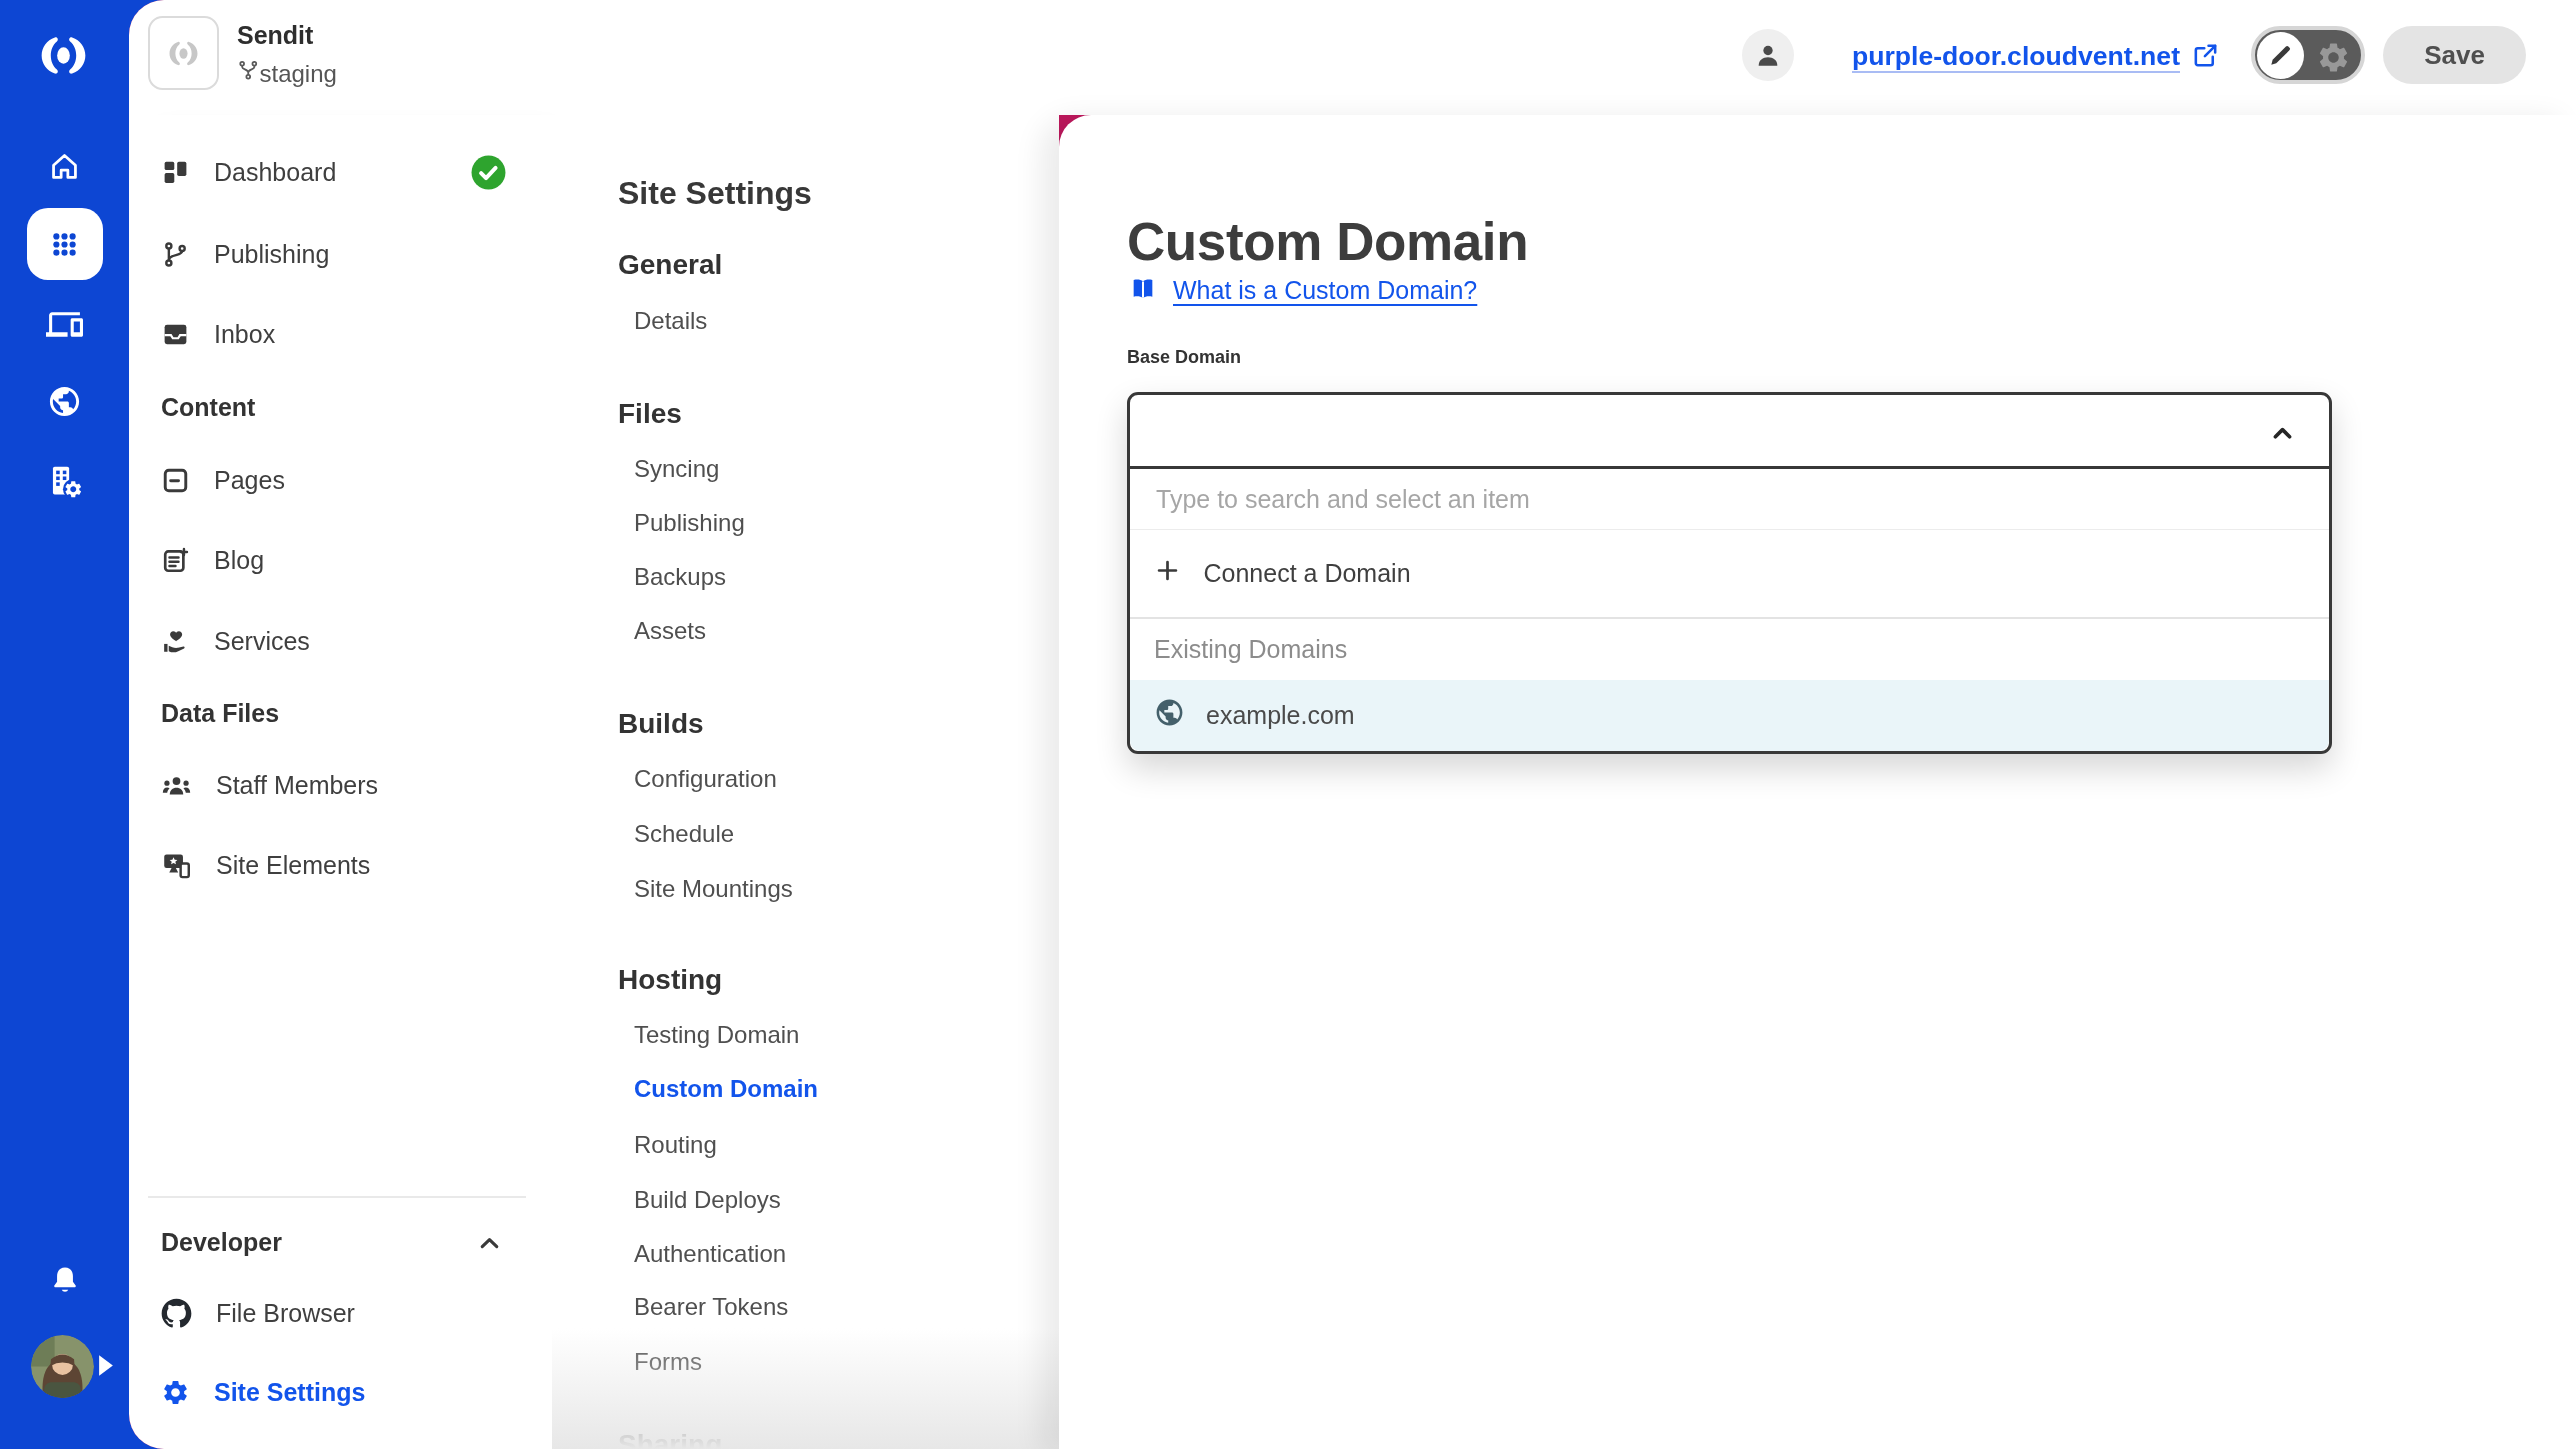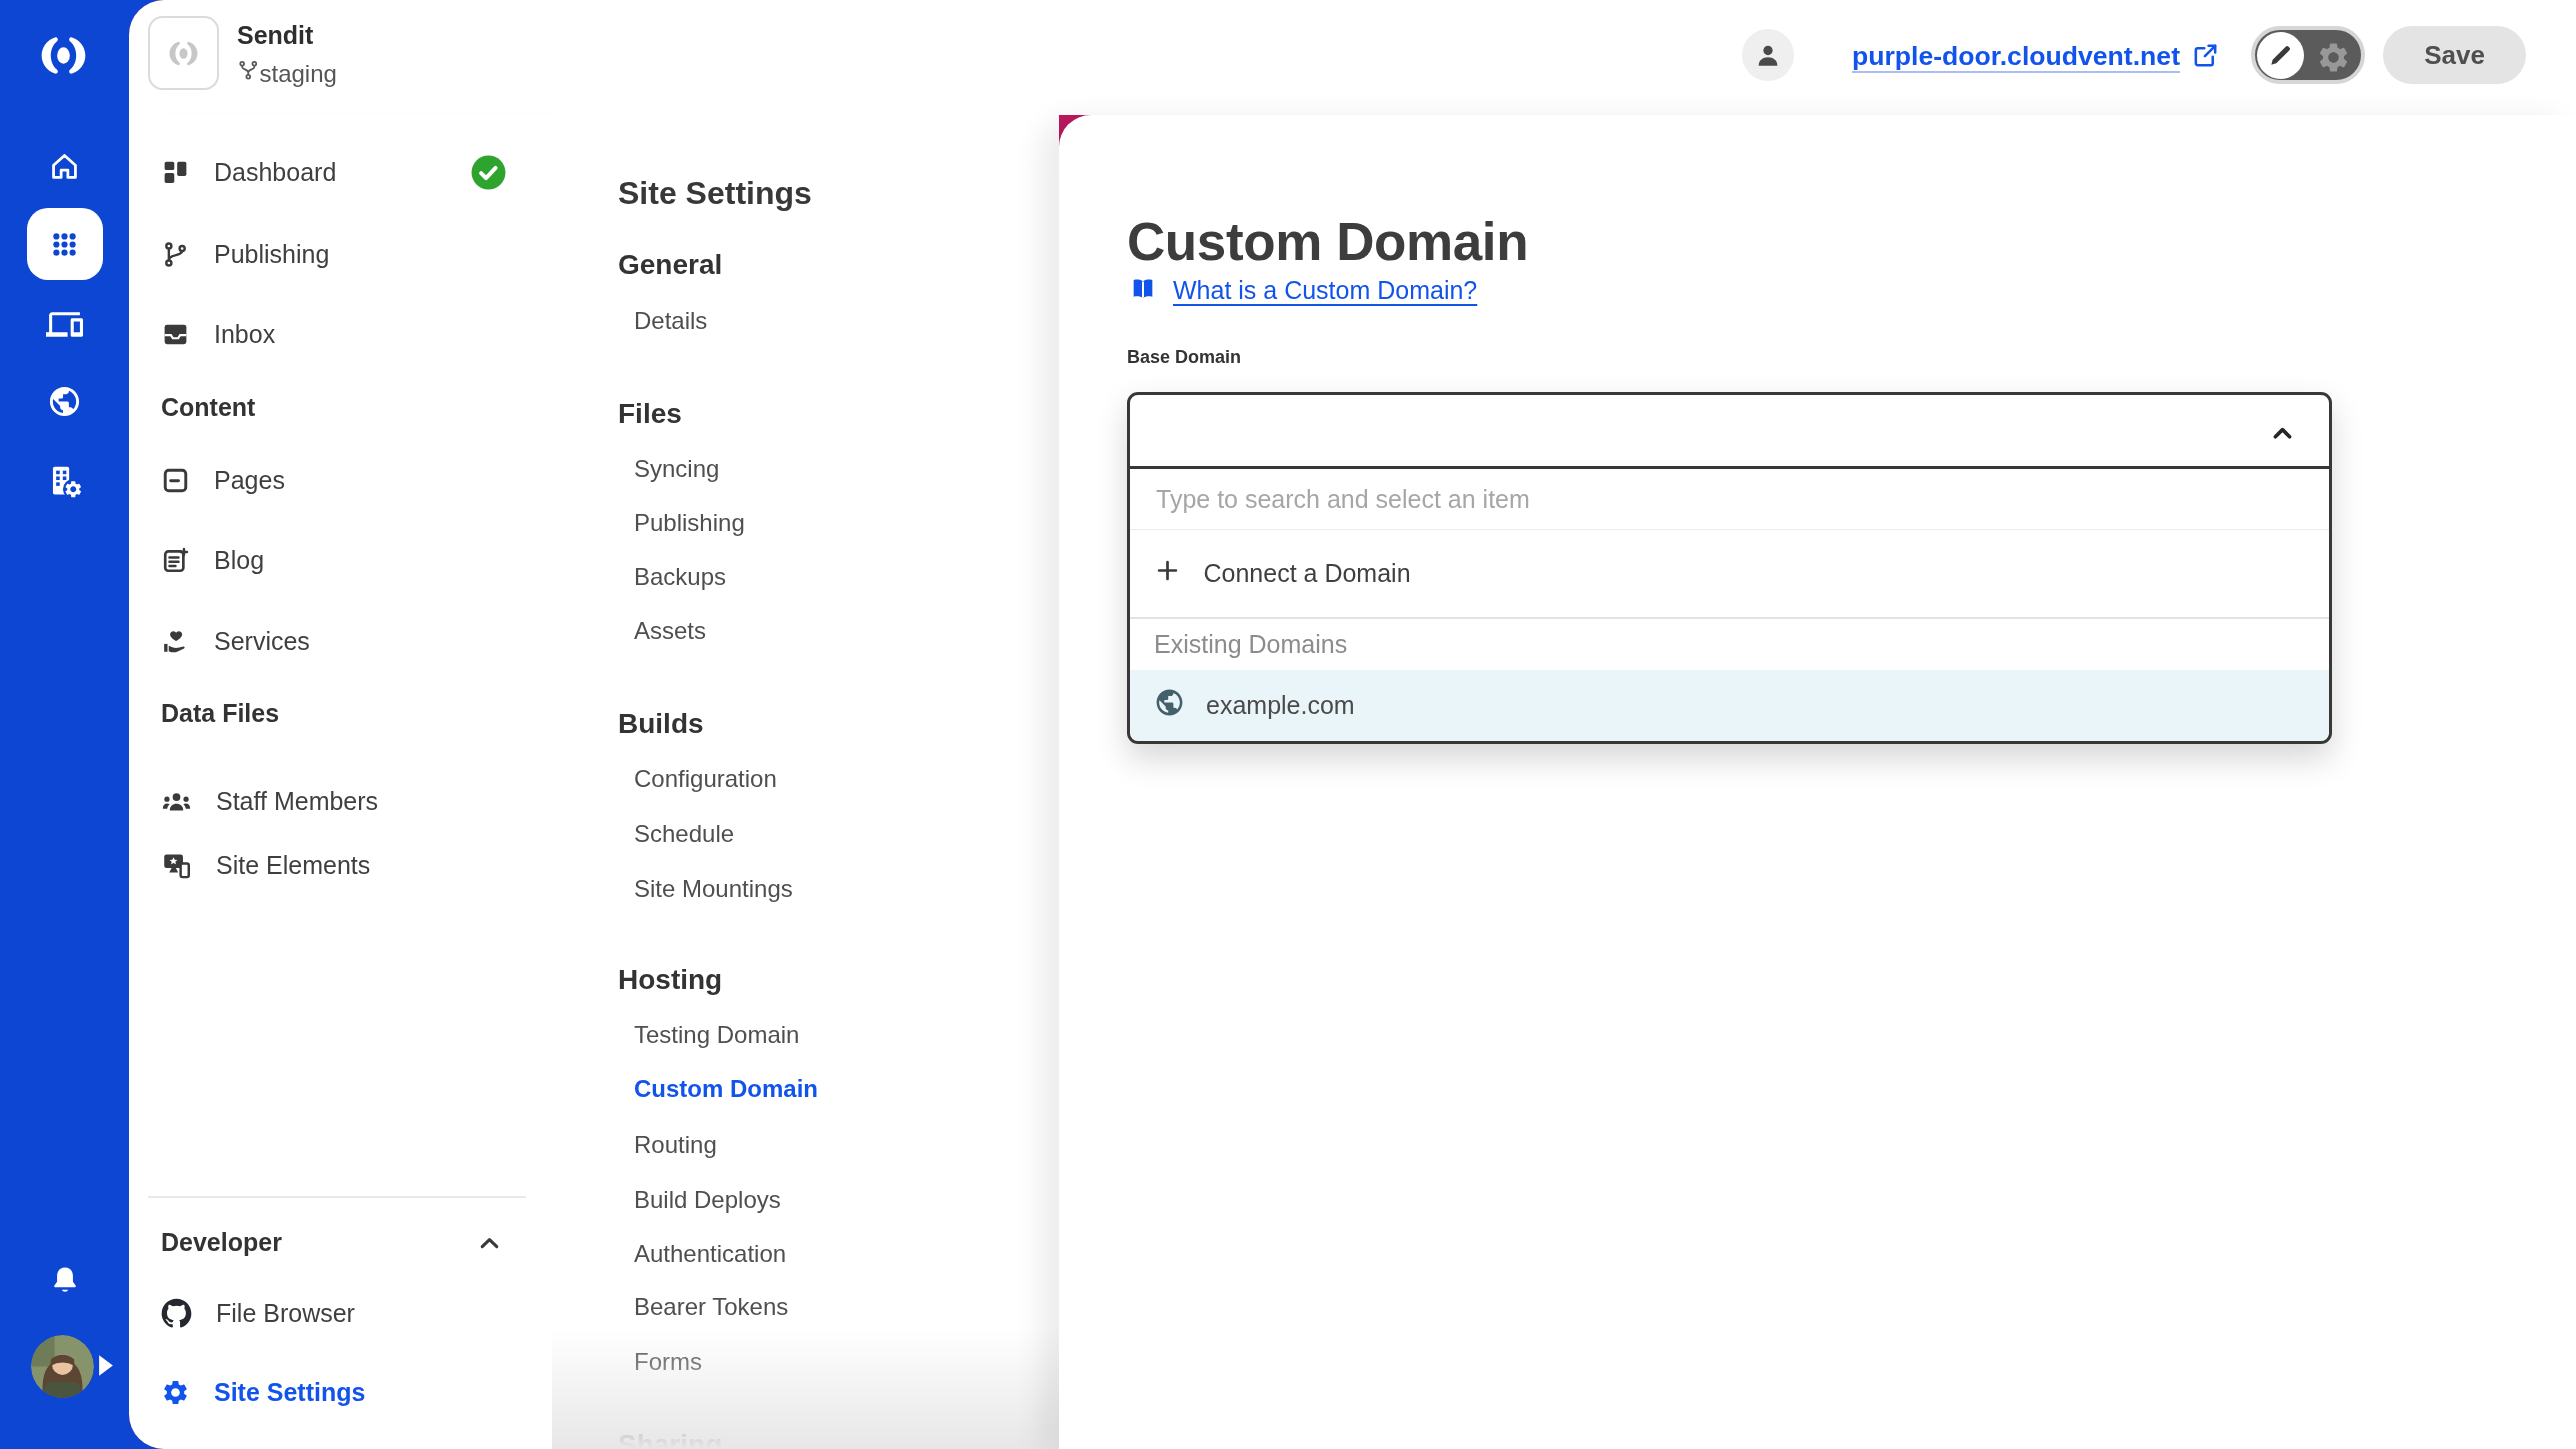--- a/index.html
+++ b/index.html
@@ -55,21 +55,21 @@
   .help-link{position:absolute;left:68px;top:158px;height:35px;display:flex;align-items:center;gap:14px;cursor:pointer;text-decoration:none;}
   .help-link .txt{font-size:25px;color:#1254EB;text-decoration:underline;text-decoration-color:#1254EB;text-decoration-thickness:1.6px;text-underline-offset:4.8px;}
   .field-label{position:absolute;left:68px;top:232px;font-size:18px;font-weight:700;color:#333;}
   .dd{position:absolute;left:68px;top:277px;width:1205px;border:3.2px solid #383838;border-radius:11px;background:#fff;box-shadow:0 14.5px 32px rgba(0,0,0,.16);}
   .dd-head{position:relative;height:74px;border-bottom:3.2px solid #383838;border-radius:11.3px 11.3px 0 0;cursor:pointer;}
   .dd-head .chev{position:absolute;right:31px;top:23px;}
   .dd-search{height:61px;display:flex;align-items:center;padding:0 24px;border-bottom:1.6px solid #ECECEC;}
   .dd-search input{border:none;outline:none;width:100%;font-size:25px;color:#444;background:transparent;}
   .dd-search input::placeholder{color:#A6A6A6;}
   .dd-connect{height:89px;display:flex;align-items:center;gap:22.5px;padding:0 24px;border-bottom:2.4px solid #E3E3E3;cursor:pointer;font-size:25px;color:#3F3F3F;}
-  .dd-group{height:51px;display:flex;align-items:center;padding:0 24px;font-size:25px;color:#8C8C8C;}
+  .dd-group{height:61px;display:flex;align-items:center;padding:0 24px;font-size:25px;color:#8C8C8C;}
   .dd-option{height:71px;display:flex;align-items:center;gap:21px;padding:0 24px;background:#EAF5F9;border-radius:0 0 10.5px 10.5px;cursor:pointer;font-size:25px;color:#4A4A4A;}
 </style>
 </head>
 <body>
 
 <div class="stage">
 
   <nav class="rail">
     <div class="logo">
       <svg width="61" height="61" viewBox="0 0 24 24" fill="#fff">
@@ -276,21 +276,21 @@
         <svg width="29" height="29" viewBox="0 0 24 24" fill="#3A3A3A">
           <path d="M14.8 3.6c-1.3 0-2 .8-2.3 1.3-.3-.5-1-1.3-2.3-1.3-1.6 0-2.7 1.2-2.7 2.7 0 2.4 3.4 4.6 5 5.4 1.6-.8 5-3 5-5.4 0-1.5-1.1-2.7-2.7-2.7z"></path>
           <path d="M2.6 14h2.8v6.5H2.6z"></path>
           <path d="M6.4 20c2.6 1.3 5.3 1.3 7.9 0l4.8-2.3c.9-.45.4-1.75-.55-1.5l-4.5 1.05c-1.6.3-3.2.1-4.7-.55L6.4 15.6z"></path>
         </svg>
         <span>Services</span>
       </div>
 
       <div class="shead" style="top:582px">Data Files</div>
 
-      <div class="srow" style="top:662px">
+      <div class="srow" style="top:646px">
         <svg width="31" height="31" viewBox="0 0 24 24" fill="#3A3A3A">
           <circle cx="12" cy="8.6" r="3"></circle>
             <path d="M6.8 19c0-3.4 2.3-5.2 5.2-5.2s5.2 1.8 5.2 5.2z"></path>
           <circle cx="4.6" cy="10.2" r="2"></circle>
             <path d="M1.4 17.6c0-2.6 1.5-4 3.4-4 .7 0 1.3.2 1.8.5-1.1 1.2-1.7 2.4-1.8 3.5z"></path>
           <circle cx="19.4" cy="10.2" r="2"></circle>
             <path d="M22.6 17.6c0-2.6-1.5-4-3.4-4-.7 0-1.3.2-1.8.5 1.1 1.2 1.7 2.4 1.8 3.5z"></path>
         </svg>
         <span>Staff Members</span>
       </div>

